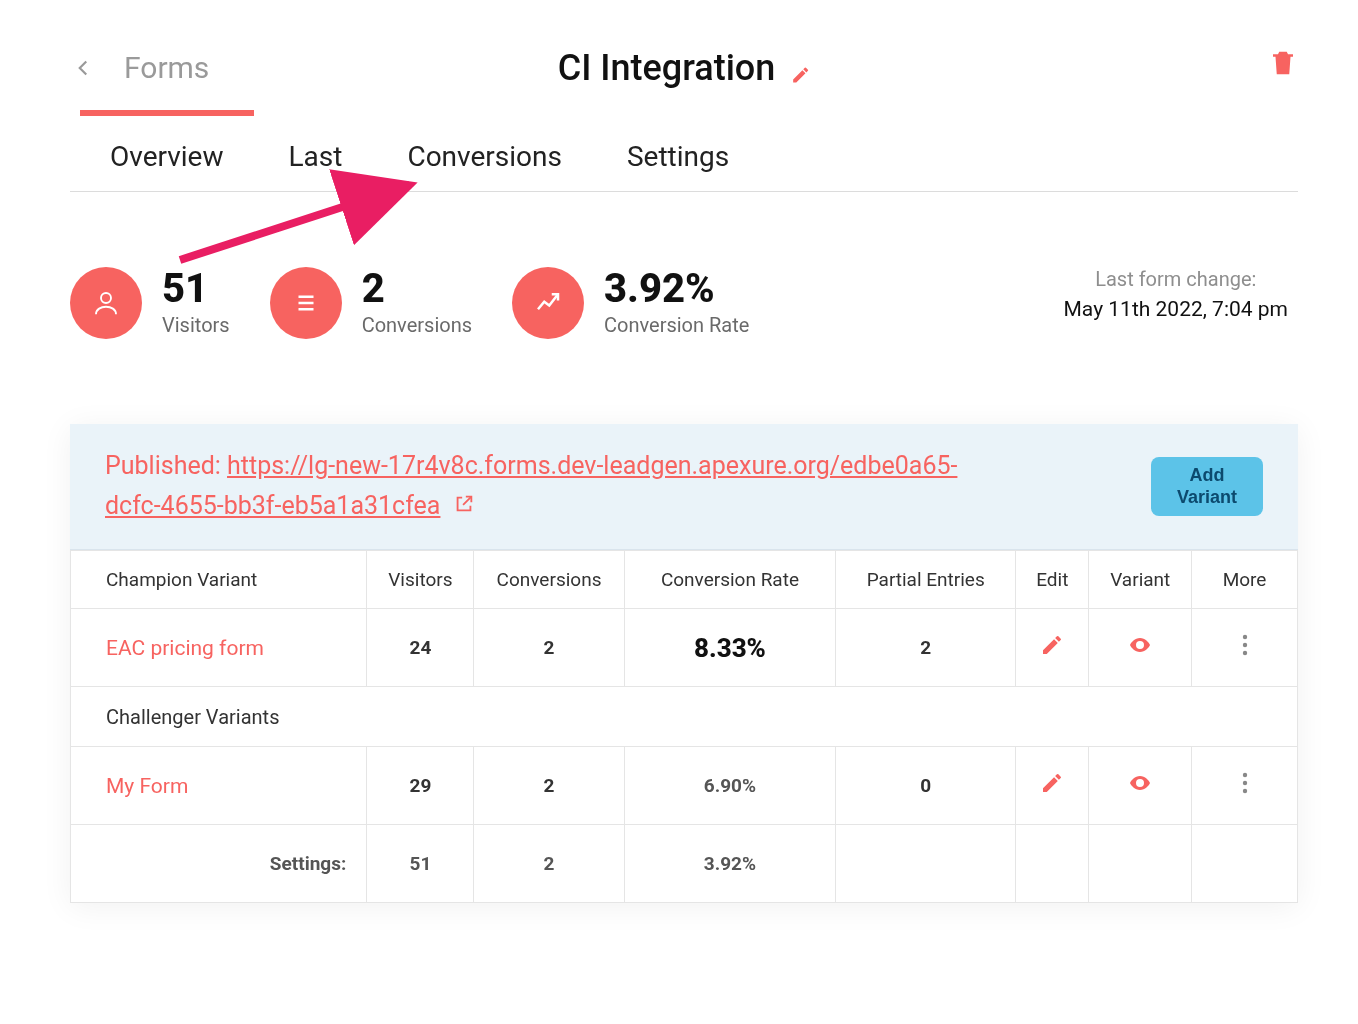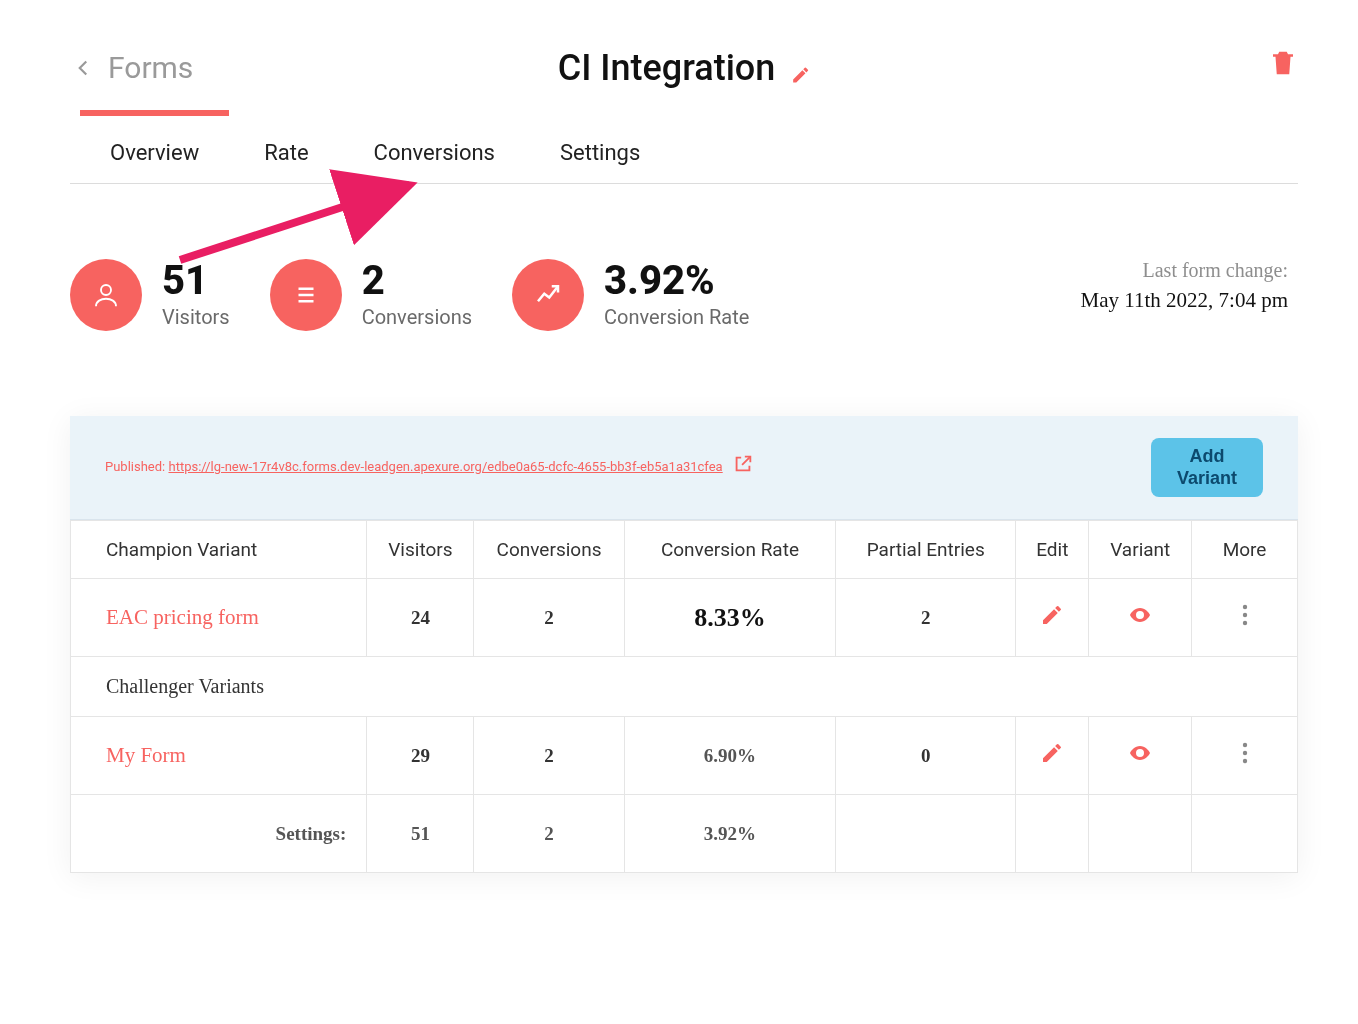--- a/index.html
+++ b/index.html
@@ -6,57 +6,57 @@
 body {
   font-family: -apple-system, BlinkMacSystemFont, "Segoe UI", Roboto, Helvetica, Arial, sans-serif;
   background: #fff;
   color: #222;
   width: 1358px;
   height: 1024px;
   padding: 50px 60px 0 70px;
   position: relative;
 }
 .header-row { display: flex; align-items: center; position: relative; margin-bottom: 55px; }
-.back { display: flex; align-items: center; gap: 12px; color: #9a9a9a; font-size: 30px; cursor: pointer; }
+.back { display: flex; align-items: center; gap: 28px; color: #9a9a9a; font-size: 30px; cursor: pointer; }
 .back svg { width: 26px; height: 26px; }
 .title-wrap { position: absolute; left: 50%; transform: translateX(-50%); display: flex; align-items: flex-end; gap: 15px; }
 .title { font-size: 36px; font-weight: 500; color: #111; }
 .edit-title svg { width: 20px; height: 20px; }
 .trash { position: absolute; right: 0; top: -4px; cursor: pointer; }
 .trash svg { width: 30px; height: 34px; }
 
 .tabs { display: flex; gap: 65px; padding-left: 40px; border-bottom: 1px solid #dcdcdc; }
-.tab { font-size: 22px; color: #222; padding: 0 0 18px 0; cursor: pointer; position: relative; }
+.tab { font-size: 28px; color: #222; padding: 0 0 18px 0; cursor: pointer; position: relative; }
 .tab.active::before { content:""; position:absolute; top:-30px; left:-30px; right:-30px; height:6px; background:#f76360; }
 
 .annot-arrow { position: absolute; left: 170px; top: 150px; pointer-events: none; }
 
 .stats { display: flex; align-items: flex-start; gap: 40px; margin-top: 75px; padding-left: 0; }
 .stat { display: flex; align-items: center; gap: 20px; }
 .stat-icon { width: 72px; height: 72px; border-radius: 50%; background:#f76360; display:flex; align-items:center; justify-content:center; }
 .stat-icon svg { width: 30px; height: 30px; }
 .stat-text .val { font-size: 40px; font-weight: 800; color:#111; line-height:1; }
 .stat-text .lbl { font-size: 20px; color:#6a6a6a; margin-top:4px; }
-.last-change { margin-left:auto; text-align:right; padding-right:10px;font-family:Liberation Serif, serif; }
+.last-change { margin-left:auto; text-align:center; padding-right:10px; }
 .last-change .lc-lbl { color:#8e8e8e; font-size:20px; margin-bottom:6px; }
 .last-change .lc-val { color:#111; font-size:21px; }
 
 .card { margin-top: 85px; background:#fff; box-shadow: 0 4px 30px rgba(0,0,0,0.06); }
 .pub-bar { background:#eaf3f9; padding: 22px 35px; display:flex; align-items:center; border-bottom:1px solid #d9e4ed; }
-.pub-text { color:#f76360; font-size:13px; line-height:1.6; max-width:880px; }
+.pub-text { color:#f76360; font-size:25px; line-height:1.6; max-width:880px; }
 .pub-text a { color:#f76360; text-decoration: underline; }
 .ext-icon { display:inline-block; vertical-align:middle; margin-left:6px; }
 .ext-icon svg { width:22px; height:22px; }
 .add-variant { margin-left:auto; background:#5cc3e8; color:#0c4a6e; border:none; border-radius:8px; padding:8px 26px; font-size:18px; font-weight:700; line-height:1.2; cursor:pointer; text-align:center; }
 
 table { width:100%; border-collapse: collapse; }
 th, td { border:1px solid #e5e5e5; padding: 0 18px; font-size:19px; }
 th { height: 58px; font-weight:400; color:#333; text-align:center; }
 th.first { text-align:left; padding-left:35px; }
-td { height: 78px; text-align:center; color:#333;font-family:Liberation Serif, serif; }
+td { height: 78px; text-align:center; color:#333; }
 td.first { text-align:left; padding-left:35px; }
 td.name a { color:#f76360; font-size:21px; text-decoration:none; }
 .section-row td { text-align:left; padding-left:35px; font-size:20px; color:#333; height:60px; }
 .big-rate { font-size:26px; font-weight:800; color:#111; }
 .gray-rate { color:#555; font-weight:500; }
 .overall-label { text-align:right; padding-right:20px; font-weight:700; color:#555; }
 .icon-cell svg { width:24px; height:24px; cursor:pointer; }
 .more-cell svg { width:6px; height:24px; cursor:pointer; }
 .col-name{width:280px}.col-vis{width:100px}.col-conv{width:140px}.col-rate{width:200px}.col-part{width:170px}.col-edit{width:60px}.col-prev{width:95px}.col-more{width:100px}
 </style>
@@ -80,21 +80,21 @@
   </div>
   <div class="trash">
     <svg viewBox="0 0 24 24" fill="#f76360">
         <path d="M6 7h12l-1 14H7L6 7zm3-4h6l1 2h4v2H4V5h4l1-2z"></path>
       </svg>
   </div>
 </div>
 
 <div class="tabs">
   <div class="tab active">Overview</div>
-  <div class="tab">Rate</div>
+  <div class="tab">Last</div>
   <div class="tab">Conversions</div>
   <div class="tab">Settings</div>
 </div>
 
 <svg class="annot-arrow" width="260" height="120" viewBox="0 0 260 120">
   <defs>
       <marker id="ah" markerWidth="12" markerHeight="12" refX="9" refY="5" orient="auto">
         <path d="M0,0 L10,5 L0,10 z" fill="#e91e63"></path>
       </marker>
     </defs>

